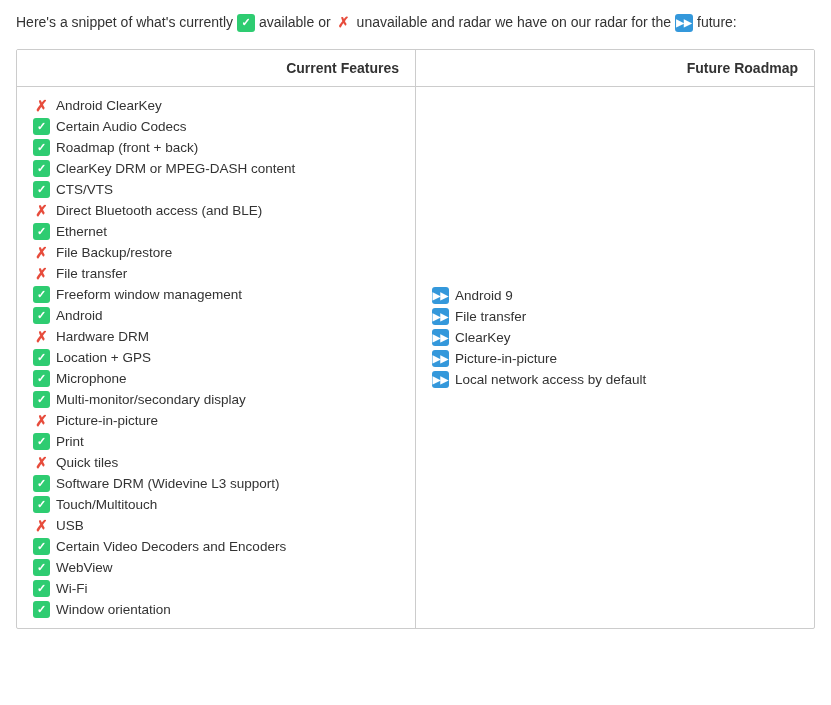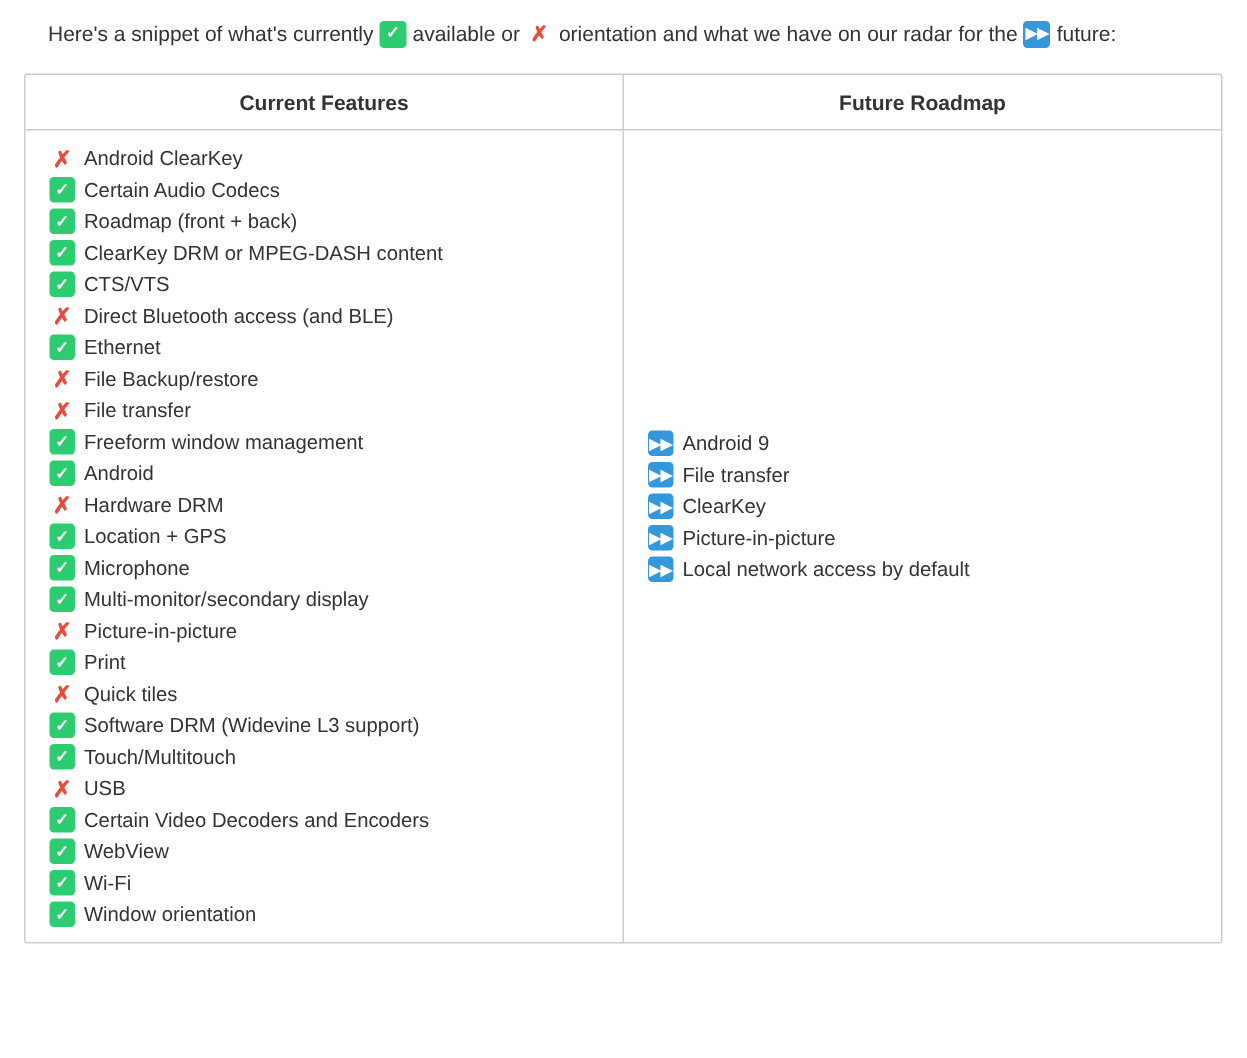--- a/index.html
+++ b/index.html
@@ -12,21 +12,20 @@
     }
     .intro {
       display: flex;
       align-items: center;
       flex-wrap: wrap;
       gap: 4px;
       margin-bottom: 16px;
       font-size: 14px;
       color: #333;
       line-height: 1.5;
-      margin-left: 16px;
     }
     .icon-available {
       display: inline-flex;
       align-items: center;
       justify-content: center;
       width: 18px;
       height: 18px;
       background: #2ecc71;
       border-radius: 3px;
       color: white;
@@ -62,21 +61,21 @@
       overflow: hidden;
       width: 100%;
       max-width: 810px;
     }
     table {
       width: 100%;
       border-collapse: collapse;
     }
     th {
       background: #fff;
-      text-align: center;
+      text-align: right;
       padding: 10px 16px;
       font-weight: bold;
       font-size: 14px;
       color: #333;
       border-bottom: 1px solid #ccc;
     }
     th:first-child {
       border-right: 1px solid #ccc;
       width: 50%;
     }
@@ -140,21 +139,21 @@
     }
   </style>
 </head>
 <body>
 
 <div class="intro">
   <span>Here's a snippet of what's currently</span>
   <span class="icon-available">✓</span>
   <span>available or</span>
   <span class="icon-unavailable">✗</span>
-  <span>orientation and what we have on our radar for the</span>
+  <span>unavailable and radar we have on our radar for the</span>
   <span class="icon-radar">▶▶</span>
   <span>future:</span>
 </div>
 
 <div class="table-container">
   <table>
     <thead>
       <tr>
         <th>Current Features</th>
         <th>Future Roadmap</th>

